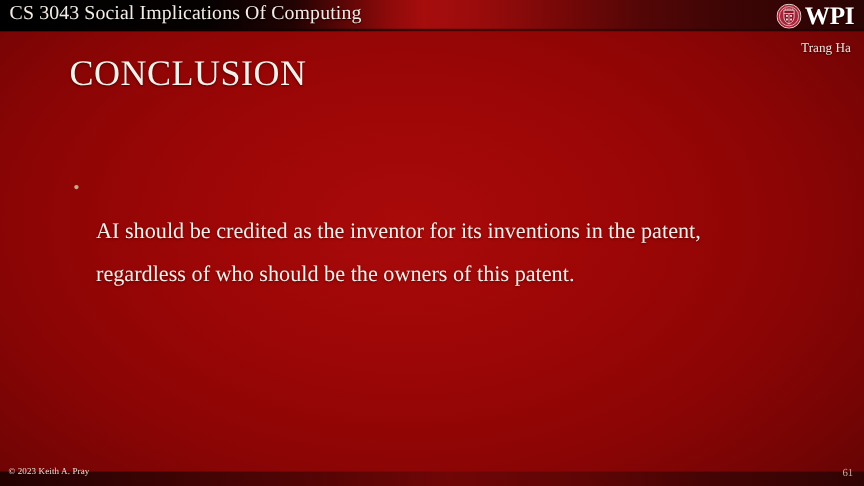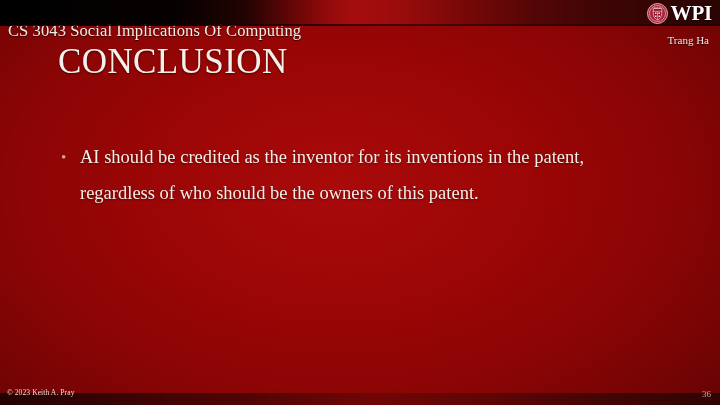--- a/index.html
+++ b/index.html
@@ -51,21 +51,21 @@
     position: absolute;
     left: 0; bottom: 0;
     width: 100%;
     height: 2px;
     background: linear-gradient(to right, #000 0%, #1a0202 40%, #3d0404 60%, #200303 100%);
     opacity: .85;
   }
   #course-title {
     position: absolute;
     left: 8px;
-    top: 20px;
+    top: 0;
     font-size: 16.5px;
     line-height: 22px;
     color: #f3ece6;
     white-space: nowrap;
     letter-spacing: .1px;
     text-shadow: 0 1px 1px rgba(0,0,0,.8);
   }
 
   
   #wpi-logo {
@@ -102,21 +102,21 @@
     color: #f0e7e0;
     white-space: nowrap;
     text-shadow: 0 1px 1px rgba(0,0,0,.7);
   }
 
   
   #slide-title {
     position: absolute;
     left: 58px;
     top: 46px;
-    font-size: 35px;
+    font-size: 30px;
     line-height: 32px;
     color: #f6f0ea;
     letter-spacing: 0.4px;
     white-space: nowrap;
     text-shadow: 0 1px 2px rgba(0,0,0,.55);
   }
 
   
   #body {
     position: absolute;
@@ -136,20 +136,21 @@
     text-align: left;
     padding-left: 3px;
     box-sizing: border-box;
   }
   .bullet-text {
     flex: 1 1 auto;
     font-size: 18.5px;
     line-height: 36px;
     color: #f4eee8;
     text-shadow: 0 1px 2px rgba(0,0,0,.45);
+    margin-top: 36px;
   }
 
   
   #footer-band {
     position: absolute;
     left: 0;
     bottom: 0;
     width: 720px;
     height: 12px;
     background: linear-gradient(to right,
@@ -216,15 +217,15 @@
 
   <div id="body">
     <div class="bullet-row">
       <span class="bullet-mark">•</span>
       <span class="bullet-text">AI should be credited as the inventor for its inventions in the patent, regardless of who should be the owners of this patent.</span>
     </div>
   </div>
 
   <div id="footer-band"></div>
   <div id="copyright">© 2023 Keith A. Pray</div>
-  <div id="page-number">36</div>
+  <div id="page-number">61</div>
 
 </div>
 
 </body></html>

